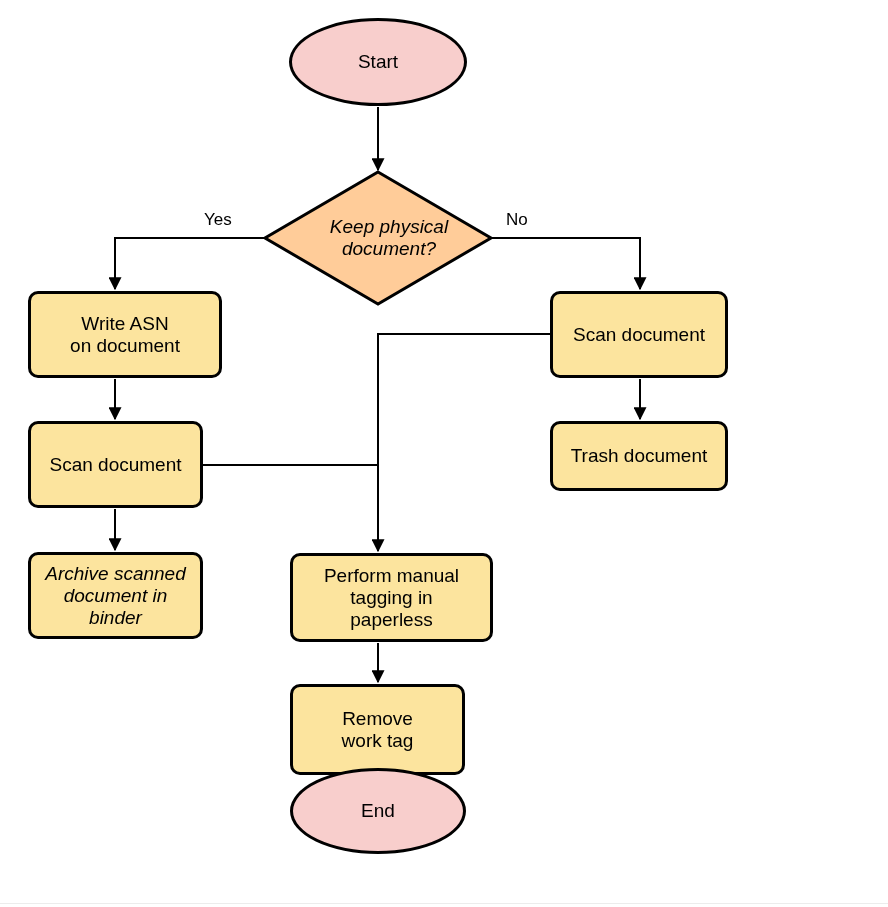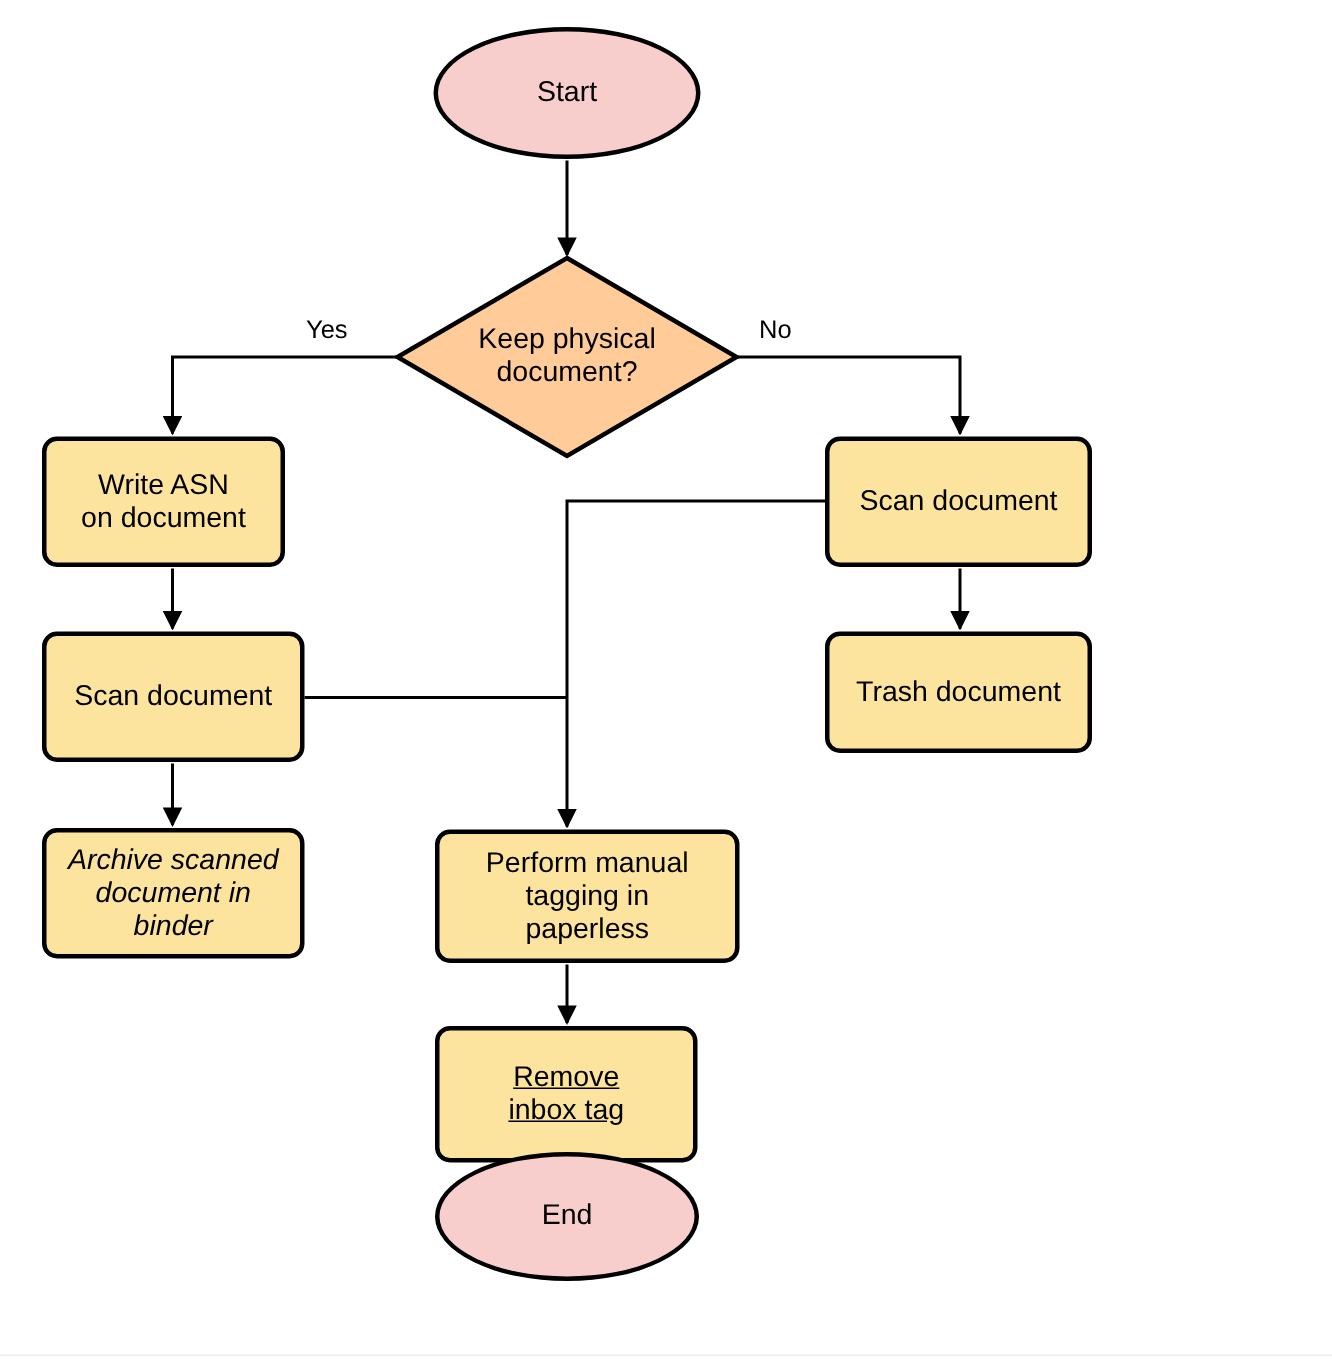--- a/index.html
+++ b/index.html
@@ -75,28 +75,28 @@
   .bottom-divider {
     position: absolute;
     left: 0;
     top: 903px;
     width: 888px;
     height: 1px;
     background: #ececec;
   }
   
   #node-start        { left: 289px; top: 18px;  width: 178px; height: 88px; }
-  #node-decision-label { left: 278px; top: 206px; width: 200px; height: 64px; }
-  #node-write-asn    { left: 28px;  top: 291px; width: 162px; height: 87px; }
+  #node-decision-label { left: 289px; top: 206px; width: 200px; height: 64px; font-style: italic; }
+  #node-write-asn    { left: 28px;  top: 291px; width: 194px; height: 87px; }
   #node-scan-left    { left: 28px;  top: 421px; width: 175px; height: 87px; }
   #node-archive      { left: 28px;  top: 552px; width: 175px; height: 87px; font-style: italic; }
   #node-scan-right   { left: 550px; top: 291px; width: 178px; height: 87px; }
-  #node-trash        { left: 550px; top: 421px; width: 178px; height: 81px; }
+  #node-trash        { left: 550px; top: 421px; width: 178px; height: 70px; }
   #node-tagging      { left: 290px; top: 553px; width: 203px; height: 89px; }
-  #node-remove-inbox { left: 290px; top: 684px; width: 175px; height: 91px; text-decoration: underline; }
+  #node-remove-inbox { left: 290px; top: 684px; width: 175px; height: 91px; }
   #node-end          { left: 290px; top: 768px; width: 176px; height: 86px; }
   #edge-label-yes    { left: 204px; top: 209px; width: 48px; }
   #edge-label-no     { left: 506px; top: 209px; width: 36px; }
 </style>
 </head>
 <body>
 
 <div id="canvas">
 
   <svg id="edges" viewBox="0 0 888 907" xmlns="http://www.w3.org/2000/svg">
@@ -183,21 +183,21 @@
     <div class="label">
       <span>Perform manual</span>
       <span>tagging in</span>
       <span>paperless</span>
     </div>
   </div>
 
   <div id="node-remove-inbox" class="node process">
     <div class="label">
       <span>Remove</span>
-      <span>inbox tag</span>
+      <span>work tag</span>
     </div>
   </div>
 
   <div id="node-end" class="node terminator">
     <div class="label">
       <span>End</span>
     </div>
   </div>
 
   <div class="annotation">

